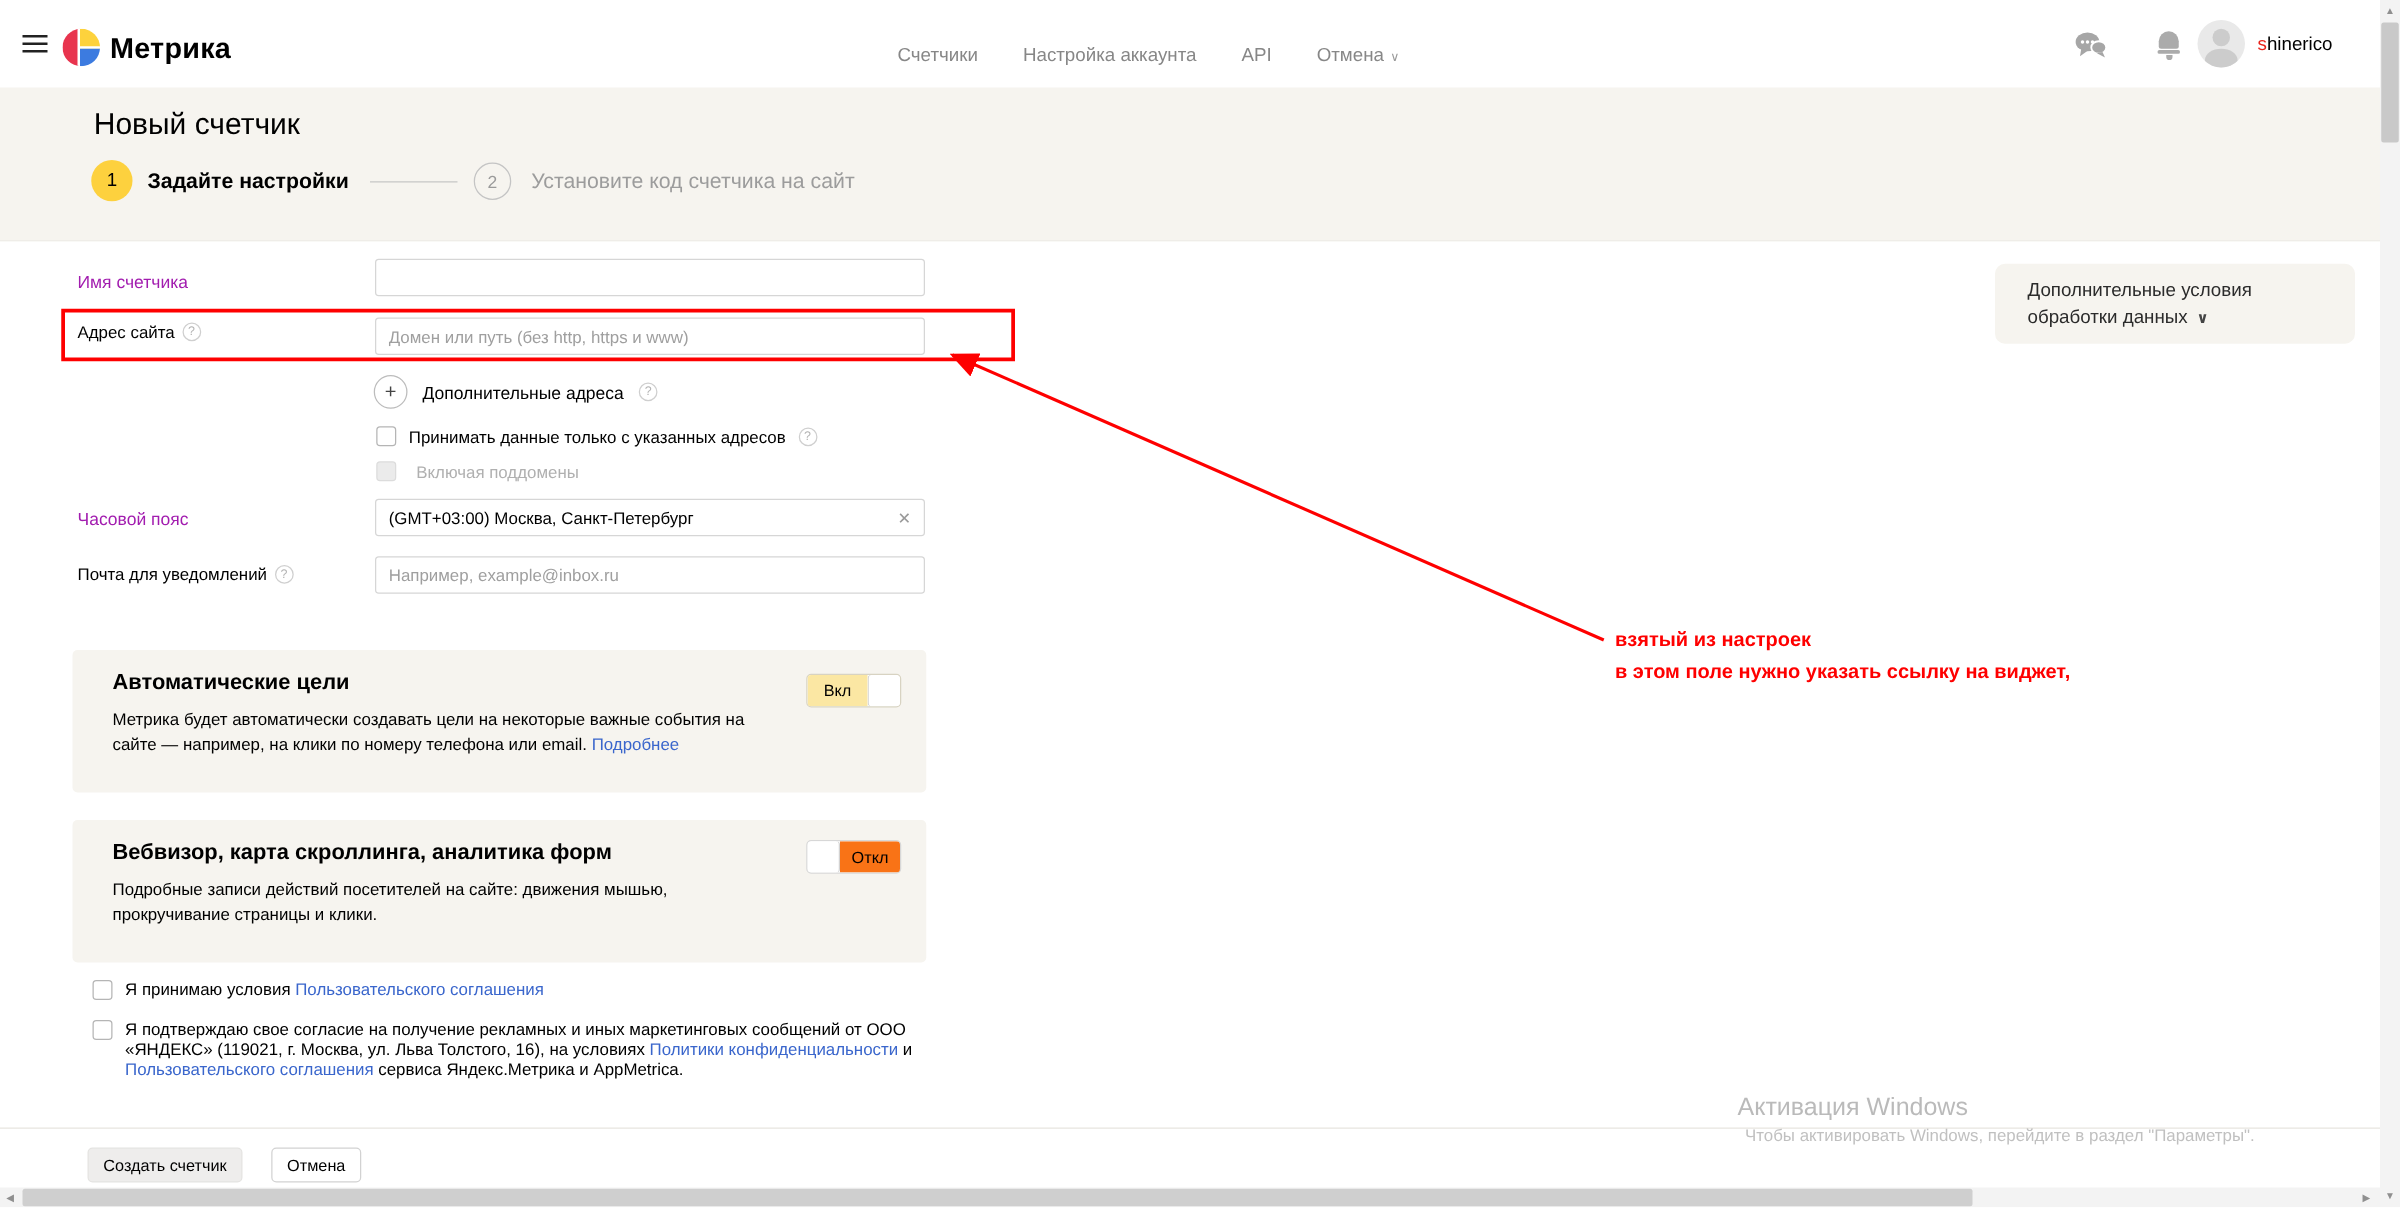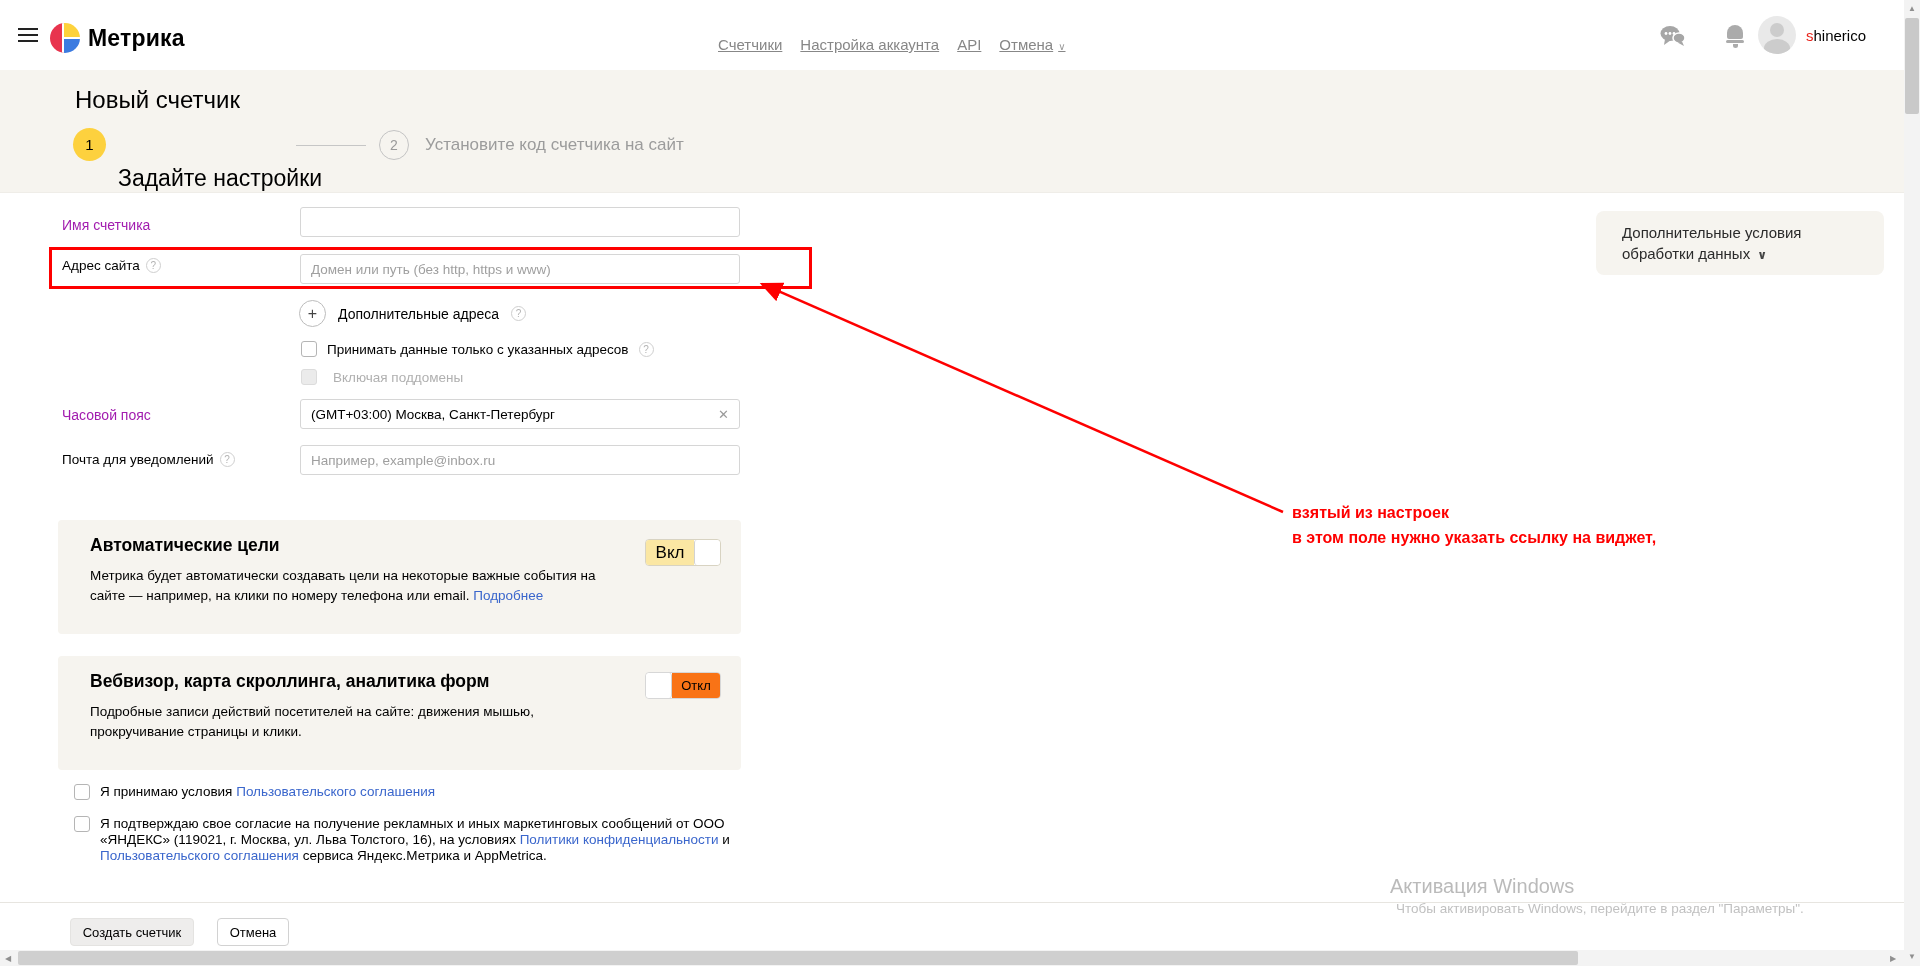--- a/index.html
+++ b/index.html
@@ -10,39 +10,39 @@
   
   .header { position:absolute; left:0; top:0; width:1920px; height:70px; background:#fff;border-radius:27px; }
   .hamburger { position:absolute; left:18px; top:28px; width:22px; height:16px; cursor:pointer; }
   .hamburger i { display:block; width:20px; height:2px; background:#222; margin-bottom:4px; }
   .logo-circle { position:absolute; left:50px; top:23px; width:30px; height:30px; border-radius:50%; overflow:hidden; display:flex; background:#fff; }
   .logo-red { width:14px; height:30px; background:#e8344e; border-right:2px solid #fff; }
   .logo-col { display:flex; flex-direction:column; flex:1; }
   .logo-yellow { height:16px; background:#fdd23c; border-bottom:2px solid #fff; }
   .logo-blue { flex:1; background:#3c7be0; }
   .logo-text { position:absolute; left:88px; top:25px; font-size:23px; font-weight:700; letter-spacing:0.2px; }
-  .topnav { position:absolute; left:718px; top:0; height:89px; display:flex; align-items:center; gap:18px; font-size:15px; color:#878787;text-decoration:underline; }
+  .topnav { position:absolute; left:718px; top:0; height:89px; display:flex; align-items:center; gap:36px; font-size:15px; color:#878787; }
   .topnav span { cursor:pointer; }
   .nav-chevron { font-size:10px; color:#9a9a9a; margin-left:5px; }
   .chat-icon { position:absolute; left:1660px; top:25px; width:26px; height:22px; cursor:pointer; }
   .bell-icon { position:absolute; left:1726px; top:23px; width:18px; height:24px; cursor:pointer; }
   .bell-body { width:16px; height:14px; margin:2px auto 0; background:#ababab; border-radius:8px 8px 2px 2px; }
   .bell-rim { width:18px; height:3px; background:#ababab; border-radius:2px; margin:1px auto 0; }
   .bell-dot { width:5px; height:4px; background:#ababab; border-radius:0 0 3px 3px; margin:1px auto 0; }
   .avatar { position:absolute; left:1758px; top:16px; width:38px; height:38px; border-radius:50%; background:#e9e9e9; overflow:hidden; cursor:pointer; }
   .av-head { position:absolute; left:12px; top:7px; width:14px; height:14px; border-radius:50%; background:#cccccc; }
   .av-body { position:absolute; left:6px; top:23px; width:26px; height:18px; border-radius:50% 50% 0 0; background:#cccccc; }
   .username { position:absolute; left:1806px; top:0; height:70px; display:flex; align-items:center; font-size:15px; cursor:pointer; }
   .username .u-first { color:#e8231a; }
 
   
   .band { position:absolute; left:0; top:70px; width:1920px; height:123px; background:#f6f4ef; border-bottom:1px solid #efede8; }
   .page-title { position:absolute; left:75px; top:86px; font-size:24px; color:#000; }
   .step-circle1 { position:absolute; left:73px; top:128px; width:33px; height:33px; border-radius:50%; background:#fdd13e; display:flex; align-items:center; justify-content:center; font-size:15px; }
-  .step-label1 { position:absolute; left:118px; top:135px; font-size:23px; font-weight:400;margin-top:30px; }
+  .step-label1 { position:absolute; left:118px; top:135px; font-size:17px; font-weight:700; }
   .step-dash { position:absolute; left:296px; top:145px; width:70px; border-top:1px solid #c6c6c6; }
   .step-circle2 { position:absolute; left:379px; top:130px; width:30px; height:30px; border-radius:50%; border:1px solid #c4c4c4; display:flex; align-items:center; justify-content:center; font-size:14px; color:#9a9a9a; }
   .step-label2 { position:absolute; left:425px; top:135px; font-size:17px; color:#9c9c9c; }
 
   
   .flabel { position:absolute; font-size:14px; color:#a21caf; }
   .flabel-row { position:absolute; display:flex; align-items:center; gap:6px; font-size:13.5px; }
   .tinput { position:absolute; width:440px; height:30px; border:1px solid #d6d6d6; border-radius:3px; background:#fff; font-size:13.5px; padding:0 10px; color:#000; font-family:inherit; }
   .tinput::placeholder { color:#9f9f9f; }
   .help { width:15px; height:15px; border-radius:50%; border:1px solid #cfcfcf; color:#b3b3b3; font-size:10px; display:inline-flex; align-items:center; justify-content:center; flex:0 0 auto; cursor:pointer; }
@@ -54,21 +54,21 @@
   .cb { width:16px; height:16px; border:1px solid #b5b5b5; border-radius:3px; background:#fff; flex:0 0 auto; cursor:pointer; }
   .cb.disabled { background:#ebebeb; border-color:#dcdcdc; cursor:default; }
   .muted { color:#b0b0b0; }
 
   
   .section { position:absolute; left:58px; width:683px; height:114px; background:#f6f4ef; border-radius:4px; }
   .sec-h { position:absolute; left:32px; top:15px; font-size:17.5px; font-weight:700; }
   .sec-body { position:absolute; left:32px; font-size:13.5px; line-height:20px; color:#000; }
   a.link, .link { color:#3a66cc; text-decoration:none; cursor:pointer; }
   .toggle { position:absolute; display:flex; width:76px; height:27px; border-radius:4px; overflow:hidden; border:1px solid #d8d3c2; background:#fff; cursor:pointer; }
-  .tg-on-label { flex:1; background:#fbe7a3; display:flex; align-items:center; justify-content:center; font-size:17px; }
+  .tg-on-label { flex:1; background:#fbe7a3; display:flex; align-items:center; justify-content:center; font-size:13px; }
   .tg-off-label { flex:1; background:#f97316; display:flex; align-items:center; justify-content:center; font-size:13px; }
   .tg-knob { width:26px; background:#fff; border-left:1px solid #d2d2d2; border-radius:3px; }
   .toggle.off { border-color:#d7d7d7; }
   .toggle.off .tg-knob { border-left:none; border-right:1px solid #d2d2d2; }
 
   
   .agree1 { left:74px; top:784px; }
   .agree2 { left:74px; top:816px; }
   .agree-text { width:632px; font-size:13.5px; line-height:16px; }
 

